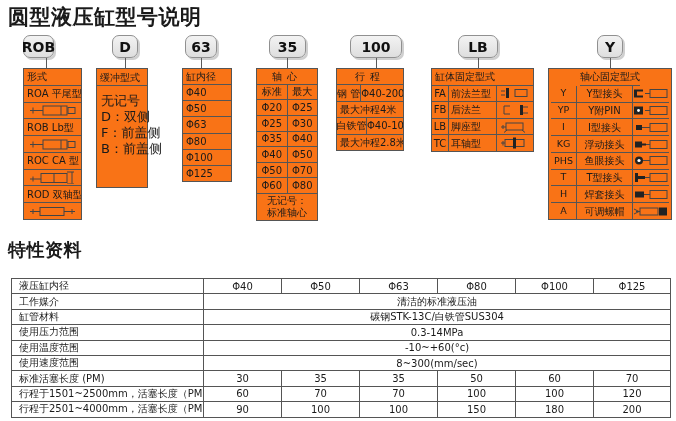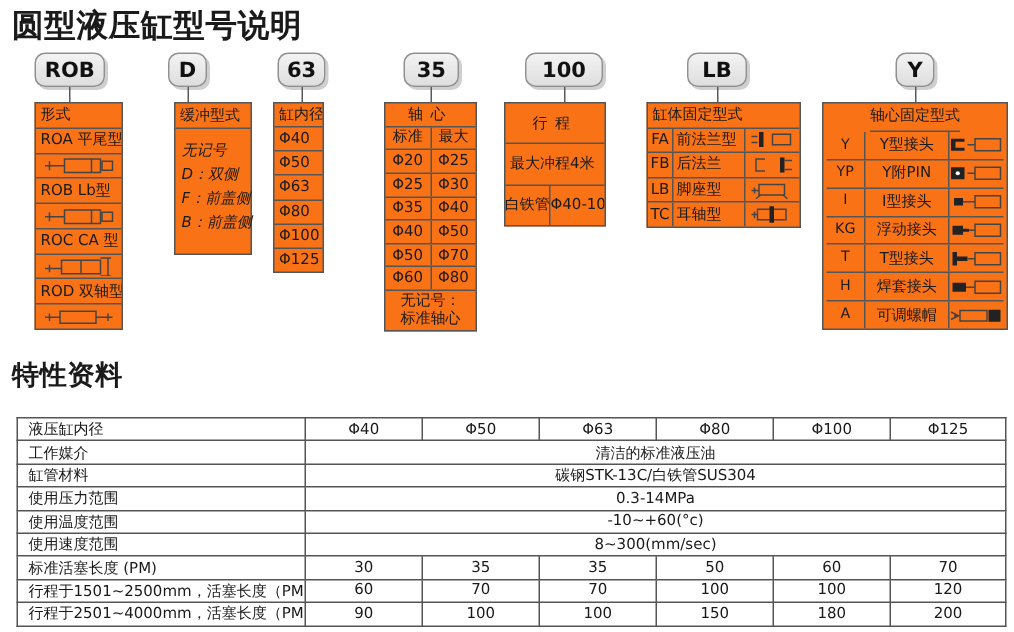--- a/index.html
+++ b/index.html
@@ -37,39 +37,39 @@
   .sv { flex:1; height:100%; display:flex; align-items:center; justify-content:center; }
 
   .code { height:100%; display:flex; align-items:center; justify-content:center; border-right:1px solid #555; }
   .lblc { height:100%; display:flex; align-items:center; border-right:1px solid #555; padding-left:2px; }
   .ic   { flex:1; height:100%; display:flex; align-items:center; justify-content:center; }
   .b-mount .code { width:17px; }
   .b-mount .lblc { width:48px; }
   .b-rodend .code { width:26px; font-size:9.5px; }
   .b-rodend .lblc { width:56px; justify-content:center; padding-left:0; }
 
-  .b-buffer .free { flex:1; padding:7px 4px 0 4px; font-size:10px; line-height:16px; white-space:nowrap;font-style:italic; }
+  .b-buffer .free { flex:1; padding:7px 4px 0 4px; font-size:13px; line-height:16px; white-space:nowrap; }
   .foot { flex:none; height:26px; display:flex; flex-direction:column; align-items:center; justify-content:center; line-height:12px; border-bottom:none; }
 
   table.spec { position:absolute; left:11px; top:278px; width:659px; border-collapse:collapse; table-layout:fixed; font-size:10px;border-radius:21px; }
   table.spec td { border:1px solid #555; height:15.4px; padding:0; text-align:center; overflow:hidden; white-space:nowrap; color:#1a1a1a; }
   table.spec td.lbl { text-align:left; padding-left:7px; }
 
   svg { display:block; }
   .st { stroke:#444; stroke-width:1; fill:none; }
   .fl { fill:#222; stroke:none; }
 </style>
 </head>
 <body>
 
 <div class="page">
 
   <div class="doc-title">圆型液压缸型号说明</div>
 
-  <div class="badge" style="left:23px;width:47px;">ROB</div>
+  <div class="badge" style="left:23px;width:31px;">ROB</div>
   <div class="badge" style="left:112px;width:26px;">D</div>
   <div class="badge" style="left:185px;width:32px;">63</div>
   <div class="badge" style="left:269px;width:37px;">35</div>
   <div class="badge" style="left:350px;width:52px;">100</div>
   <div class="badge" style="left:458px;width:40px;">LB</div>
   <div class="badge" style="left:597px;width:26px;">Y</div>
 
   <div class="conn" style="left:46px;"></div>
   <div class="conn" style="left:125px;"></div>
   <div class="conn" style="left:201px;"></div>
@@ -109,31 +109,31 @@
     <div class="row">ROD 双轴型</div>
     <div class="row center">
       <svg width="50" height="13" viewBox="0 0 50 13">
         <path class="st" d="M2 6.5 H12 M5 4 V9"></path>
           <rect class="st" x="12" y="2.5" width="24" height="8"></rect>
           <path class="st" d="M36 6.5 H47 M44 4 V9"></path>
       </svg>
     </div>
   </div>
 
-  <div class="box b-buffer" style="left:116px;width:52px;height:102px;">
+  <div class="box b-buffer" style="left:96px;width:52px;height:120px;">
     <div class="row" style="flex:none;height:17px;">缓冲型式</div>
     <div class="free">
       <div>无记号</div>
       <div>D：双侧</div>
       <div>F：前盖侧</div>
       <div>B：前盖侧</div>
     </div>
   </div>
 
-  <div class="box" style="left:182px;width:34px;height:114px;">
+  <div class="box" style="left:182px;width:50px;height:114px;">
     <div class="row">缸内径</div>
     <div class="row">Φ40</div>
     <div class="row">Φ50</div>
     <div class="row">Φ63</div>
     <div class="row">Φ80</div>
     <div class="row">Φ100</div>
     <div class="row">Φ125</div>
   </div>
 
   <div class="box" style="left:256px;width:62px;height:153px;text-align:right;">
@@ -167,25 +167,30 @@
       <span class="c">Φ80</span>
     </div>
     <div class="row foot">
       <div>无记号：</div>
       <div>标准轴心</div>
     </div>
   </div>
 
   <div class="box" style="left:336px;width:68px;height:83px;">
     <div class="row center hdr-sp">行程</div>
+    <div class="row cells">
+      <span class="sl">钢 管</span>
+      <span class="sv">Φ40-200</span>
+    </div>
     <div class="row">最大冲程4米</div>
     <div class="row cells">
       <span class="sl">白铁管</span>
       <span class="sv">Φ40-100</span>
     </div>
+    <div class="row">最大冲程2.8米</div>
   </div>
 
   <div class="box b-mount" style="left:431px;width:103px;height:84px;">
     <div class="row">缸体固定型式</div>
     <div class="row cells">
       <span class="code">FA</span>
       <span class="lblc">前法兰型</span>
       <span class="ic">
         <svg width="30" height="12" viewBox="0 0 30 12">
           <path class="st" d="M1 4 H5 M1 8 H5"></path>
@@ -266,20 +271,32 @@
       </span>
     </div>
     <div class="row cells">
       <span class="code">KG</span>
       <span class="lblc">浮动接头</span>
       <span class="ic">
         <svg width="36" height="11" viewBox="0 0 36 11">
           <rect class="fl" x="2" y="2.5" width="7" height="6"></rect>
             <rect class="fl" x="9" y="4.5" width="4" height="2"></rect>
             <path class="st" d="M13 5.5 H17"></path>
+            <rect class="st" x="17" y="1.5" width="17" height="8"></rect>
+        </svg>
+      </span>
+    </div>
+    <div class="row cells">
+      <span class="code">PHS</span>
+      <span class="lblc">鱼眼接头</span>
+      <span class="ic">
+        <svg width="36" height="11" viewBox="0 0 36 11">
+          <circle class="fl" cx="6" cy="5.5" r="4"></circle>
+            <circle cx="6" cy="5.5" r="1.6" fill="#fff"></circle>
+            <path class="st" d="M10 5.5 H17"></path>
             <rect class="st" x="17" y="1.5" width="17" height="8"></rect>
         </svg>
       </span>
     </div>
     <div class="row cells">
       <span class="code">T</span>
       <span class="lblc">T型接头</span>
       <span class="ic">
         <svg width="36" height="11" viewBox="0 0 36 11">
           <rect class="fl" x="2" y="1" width="3" height="9"></rect>

